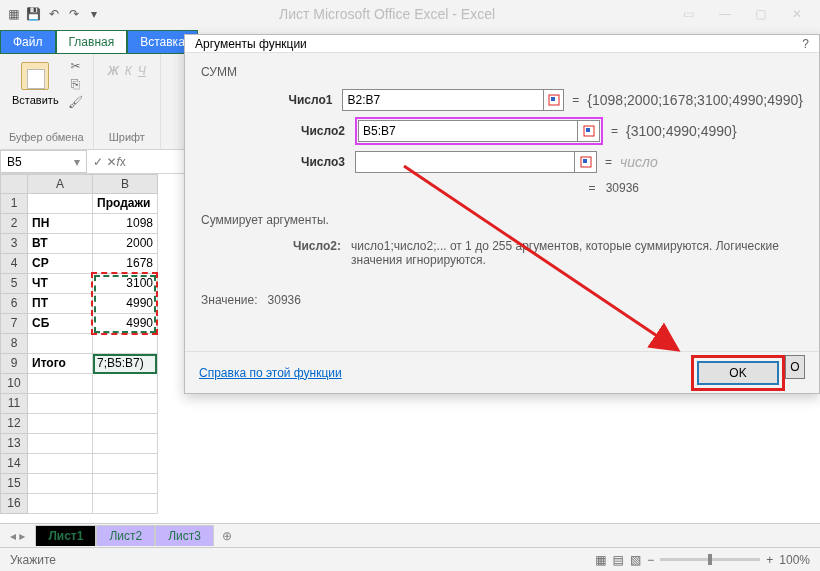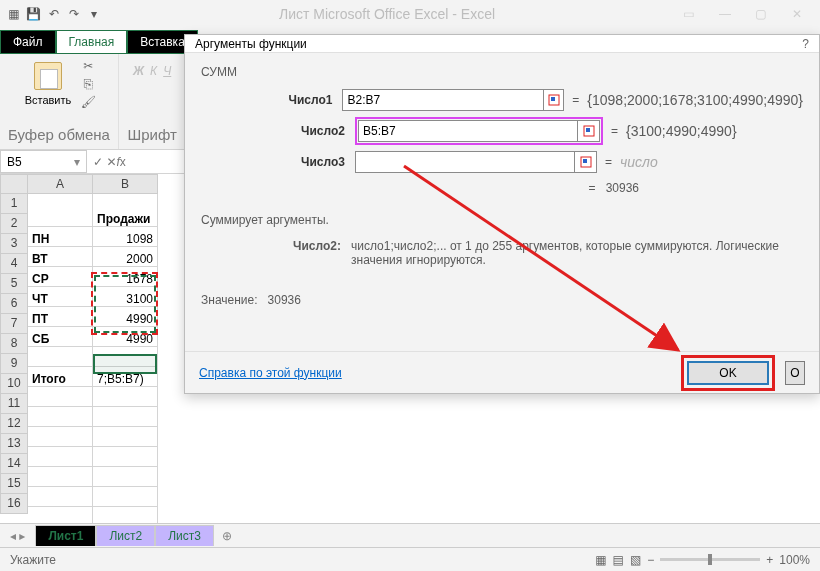--- a/index.html
+++ b/index.html
@@ -4,41 +4,41 @@
 <style>
 *{box-sizing:border-box;margin:0;padding:0;font-family:"Segoe UI",Tahoma,sans-serif;font-size:12px;user-select:none}
 body{width:820px;height:571px;overflow:hidden;background:#fff;position:relative}
 .titlebar{height:28px;background:#f3f3f3;display:flex;align-items:center;color:#9a9a9a}
 .qat{display:flex;align-items:center;gap:4px;padding:0 6px}
 .qat-ic{width:16px;height:16px;display:flex;align-items:center;justify-content:center;color:#5a5a5a;cursor:pointer}
 .title{flex:1;text-align:center;font-size:14px;color:#bdbdbd}
 .winbtns{display:flex;gap:18px;padding:0 14px;color:#d0d0d0}
 .winbtn{width:18px;height:18px;display:flex;align-items:center;justify-content:center;cursor:pointer}
 .tabs{height:26px;display:flex;align-items:flex-end;background:#f3f3f3}
-.tab{padding:4px 12px;background:#000000;color:#fff;border:1px solid #227447;cursor:pointer}
+.tab{padding:4px 12px;background:#3b82f6;color:#fff;border:1px solid #227447;cursor:pointer}
 .tab.active{background:#fff;color:#227447}
 .ribbon{height:96px;background:#f2f2f2;border-bottom:1px solid #d4d4d4;display:flex}
 .group{border-right:1px solid #e0e0e0;padding:4px 8px;display:flex;flex-direction:column;justify-content:space-between;align-items:center}
-.group-lbl{font-size:15px;color:#7a7a7a;padding-bottom:2px}
+.group-lbl{font-size:11px;color:#7a7a7a;padding-bottom:2px}
 .paste-btn{display:flex;flex-direction:column;align-items:center;padding:4px;cursor:pointer}
 .paste-ic{width:28px;height:28px;background:#f9e6b8;border:1px solid #c7a65a;border-radius:2px;position:relative}
 .paste-ic::after{content:"";position:absolute;top:6px;left:5px;width:16px;height:18px;background:#fff;border:1px solid #bbb}
 .clip-sm{display:flex;flex-direction:column;gap:2px;margin-left:4px}
 .sm-ic{width:18px;height:16px;cursor:pointer;display:flex;align-items:center;justify-content:center;font-size:12px;color:#666}
 .font-box{color:#c0c0c0;display:flex;gap:6px;font-size:13px;font-style:italic;padding:6px}
 .namebox-row{height:24px;display:flex;border-bottom:1px solid #d4d4d4}
 .namebox{width:87px;border:1px solid #ccc;padding:2px 6px;background:#fff;display:flex;align-items:center}
 .fx-area{flex:1;display:flex;align-items:center;padding:0 6px;color:#777}
 .grid-area{position:relative}
 .colhdr{display:flex;height:20px}
 .corner{width:28px;background:#e6e6e6;border:1px solid #ccc}
 .ch{width:65px;background:#e6e6e6;border:1px solid #ccc;border-left:none;text-align:center;line-height:18px;color:#444}
 .row{display:flex;height:20px}
 .rh{width:28px;background:#e6e6e6;border:1px solid #ccc;border-top:none;text-align:center;line-height:18px;color:#444}
-.cell{width:65px;border-right:1px solid #d4d4d4;border-bottom:1px solid #d4d4d4;padding:16px 4px;line-height:19px;overflow:hidden;white-space:nowrap}
+.cell{width:65px;border-right:1px solid #d4d4d4;border-bottom:1px solid #d4d4d4;padding:0 4px;line-height:19px;overflow:hidden;white-space:nowrap}
 .cell.b{font-weight:bold}
 .cell.r{text-align:right}
 .sel-marq{position:absolute;border:2px dashed #227447;pointer-events:none}
 .red-marq{position:absolute;border:2px dashed #d22;pointer-events:none}
 .active-cell{position:absolute;border:2px solid #227447;pointer-events:none;background:rgba(34,116,71,0.08)}
 .dialog{position:absolute;left:184px;top:34px;width:636px;height:360px;background:#f3f3f3;border:1px solid #bcbcbc;box-shadow:0 4px 12px rgba(0,0,0,.2)}
 .dlg-title{height:18px;display:flex;align-items:center;justify-content:space-between;padding:0 10px;background:#fff;border-bottom:1px solid #e0e0e0}
 .dlg-body{padding:12px 16px;font-size:12px;color:#333}
 .fn-name{color:#5a5a5a;margin-bottom:10px}
 .arg-row{display:flex;align-items:center;margin-bottom:6px}
@@ -280,21 +280,21 @@
       <div style="flex:1">число1;число2;... от 1 до 255 аргументов, которые суммируются. Логические значения игнорируются.</div>
     </div>
 
     <div class="val-row">
       <span>Значение:</span>&nbsp;&nbsp;
       <span>30936</span>
     </div>
   </div>
   <div class="dlg-foot">
     <span class="link">Справка по этой функции</span>
-    <div style="display:flex;gap:10px;align-items:center">
+    <div style="display:flex;align-items:flex-start">
       <div class="okbtn-wrap">
         <button class="okbtn" style="border:2px solid #2a7ab8">OK</button>
       </div>
       <button class="okbtn" style="width:20px">О</button>
     </div>
   </div>
 </div>
 
 <svg class="arrow" style="left:398px;top:160px" width="310" height="210">
   <defs>

